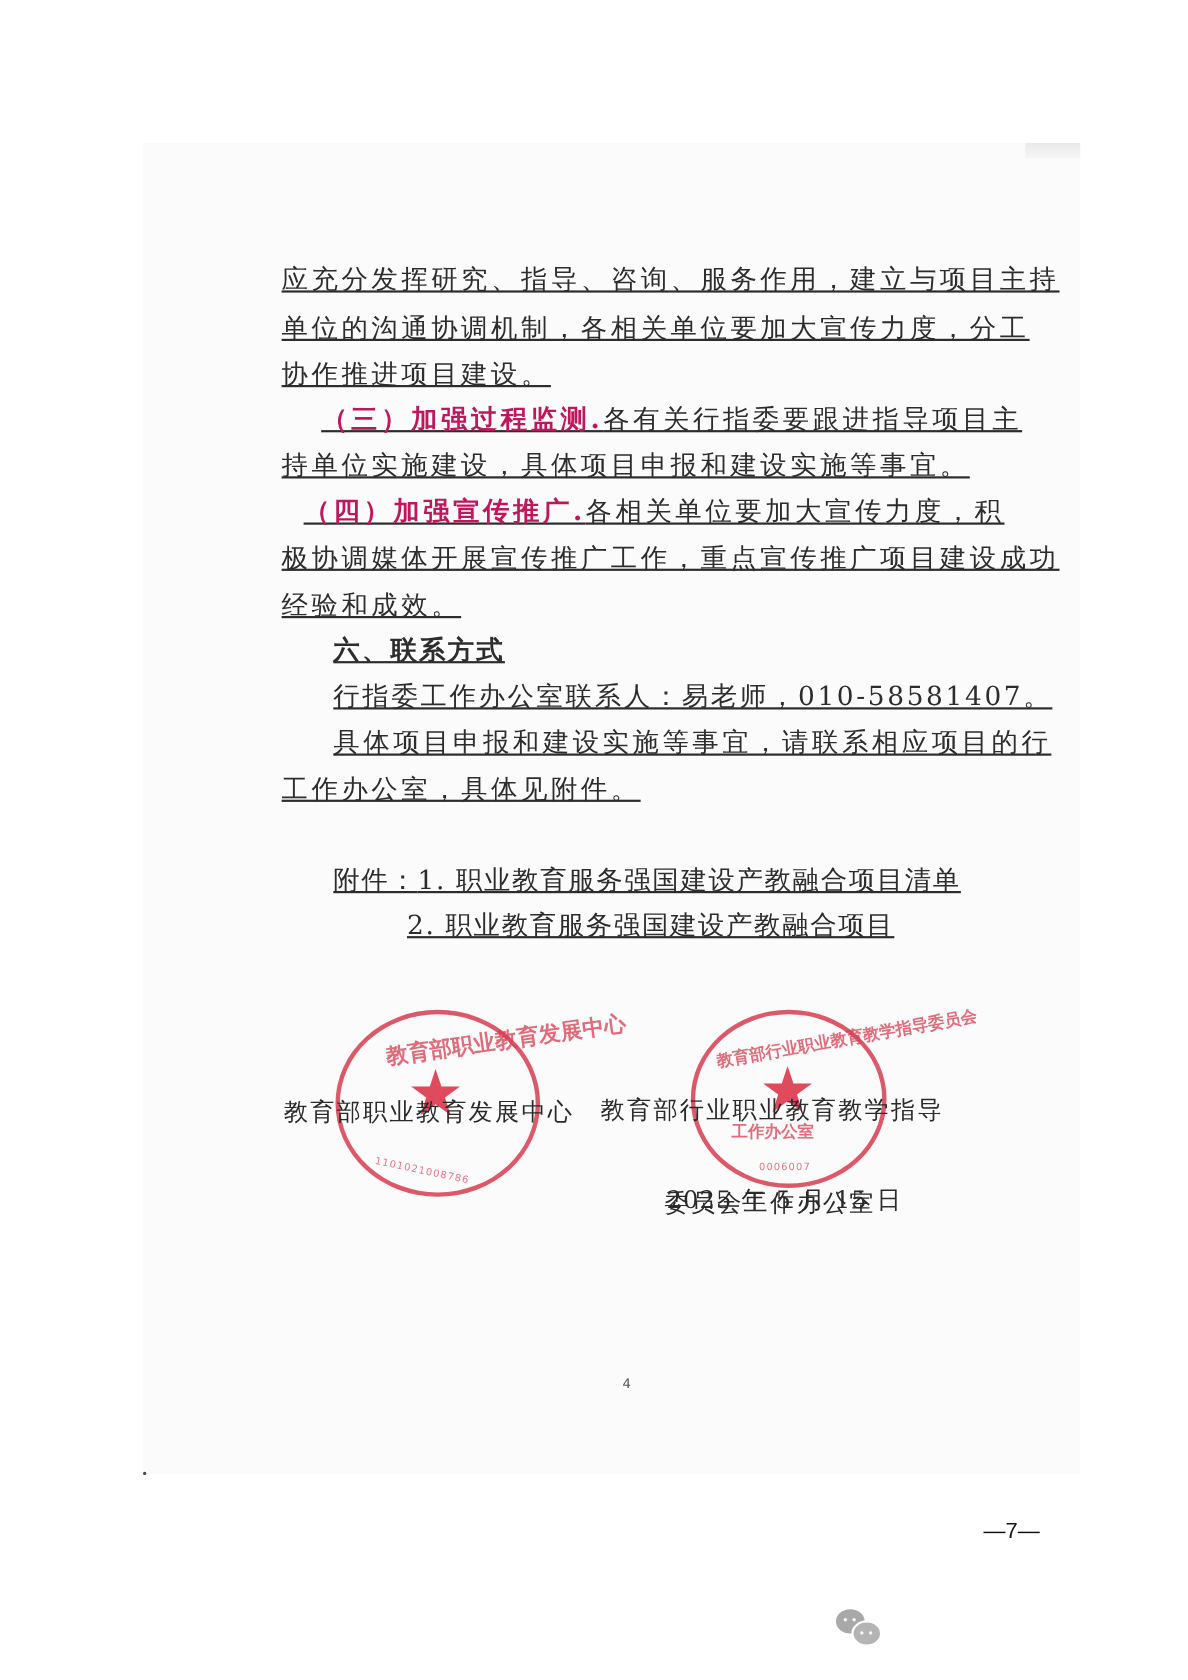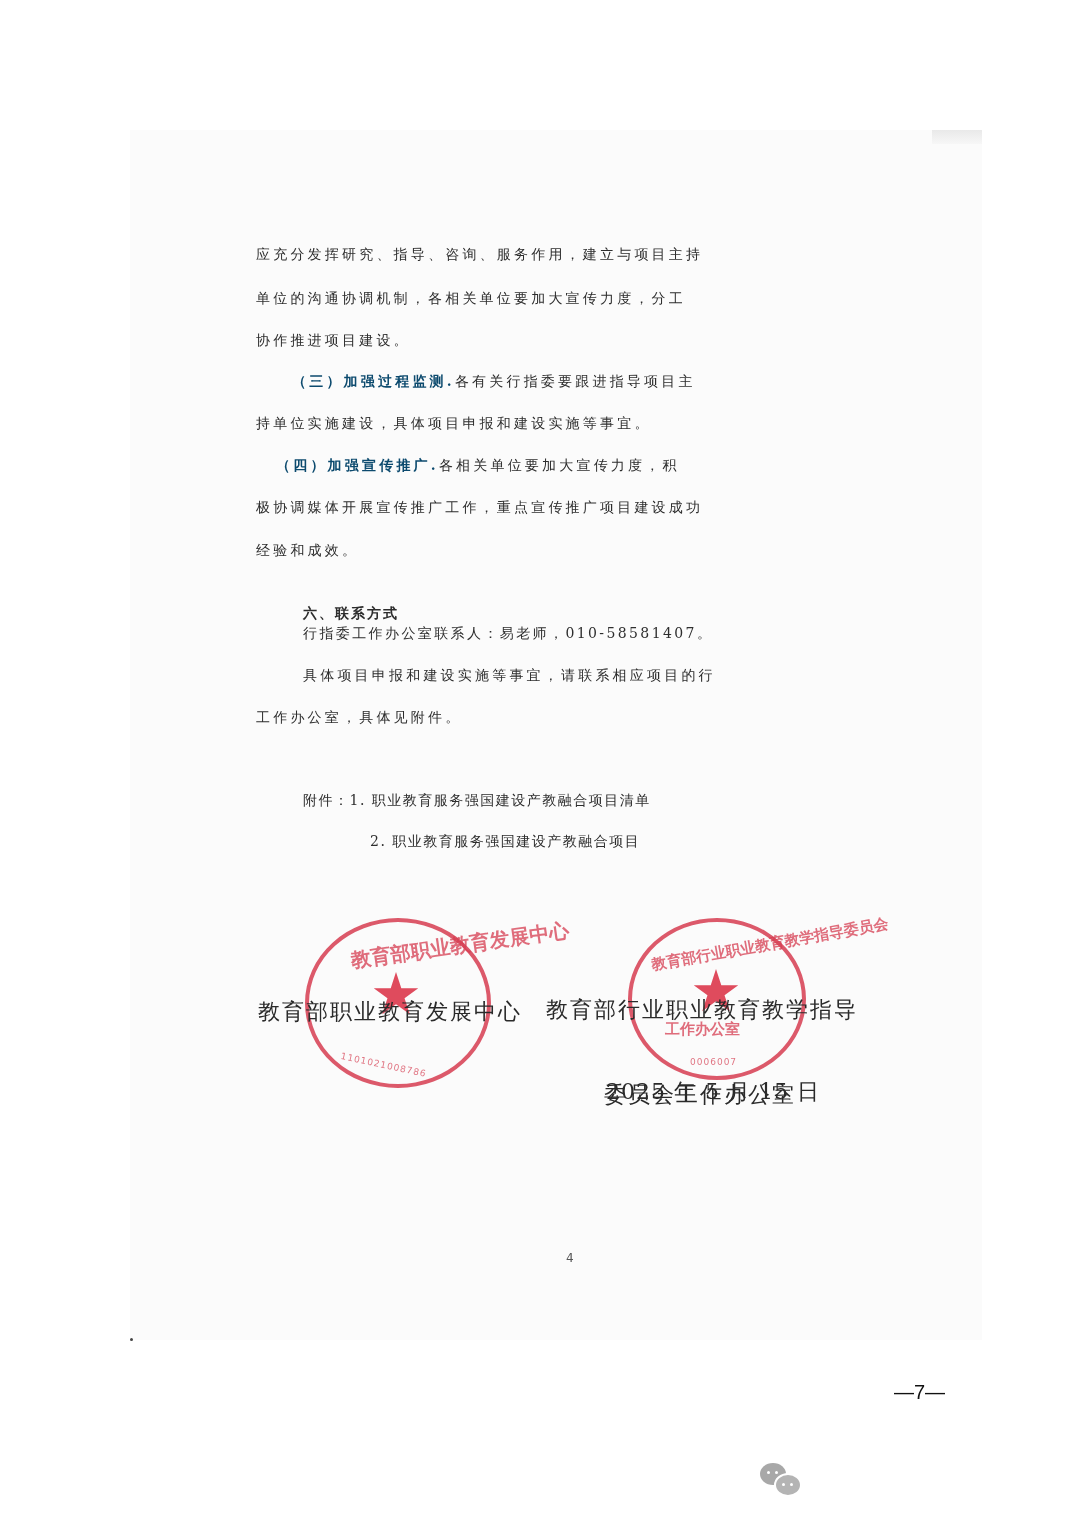--- a/index.html
+++ b/index.html
@@ -9,26 +9,26 @@
     }
     .scan-page {
       position: absolute; left: 130px; top: 130px; width: 852px; height: 1210px;
       background: #fbfbfb;
     }
     .scan-corner {
       position: absolute; left: 932px; top: 130px; width: 50px; height: 14px;
       background: linear-gradient(to bottom, #e9e9e9, #f7f7f7);
     }
     .line {
-      position: absolute; left: 256px; font-size: 14px; line-height: 30px; letter-spacing: 3.2px;
-      white-space: nowrap; color: #2d2d2d;
+      position: absolute; left: 256px; font-size: 24px; line-height: 30px; letter-spacing: 3.2px;
+      white-space: nowrap; color: #2d2d2d; text-decoration: underline;
     }
     .indent { left: 303px; }
-    .bold { font-weight: bold; color: #0c4a6e; }
-    .heading { font-family: "DejaVu Sans", "Liberation Sans", sans-serif; font-weight: bold; letter-spacing: 2px; margin-top: 22px; }
+    .bold { font-weight: bold; color: #be185d; }
+    .heading { font-family: "DejaVu Sans", "Liberation Sans", sans-serif; font-weight: bold; letter-spacing: 2px; }
     .attach { left: 303px; letter-spacing: 1.5px; }
     .attach2 { left: 370px; letter-spacing: 1.5px; }
     .stamp {
       position: absolute; border-radius: 50%; border: 4px solid rgba(214, 60, 80, 0.85);
       box-sizing: border-box;
     }
     .stamp-text {
       position: absolute; color: rgba(214, 60, 80, 0.75); font-family: "DejaVu Sans", sans-serif;
       font-size: 20px; font-weight: bold; white-space: nowrap;
     }

